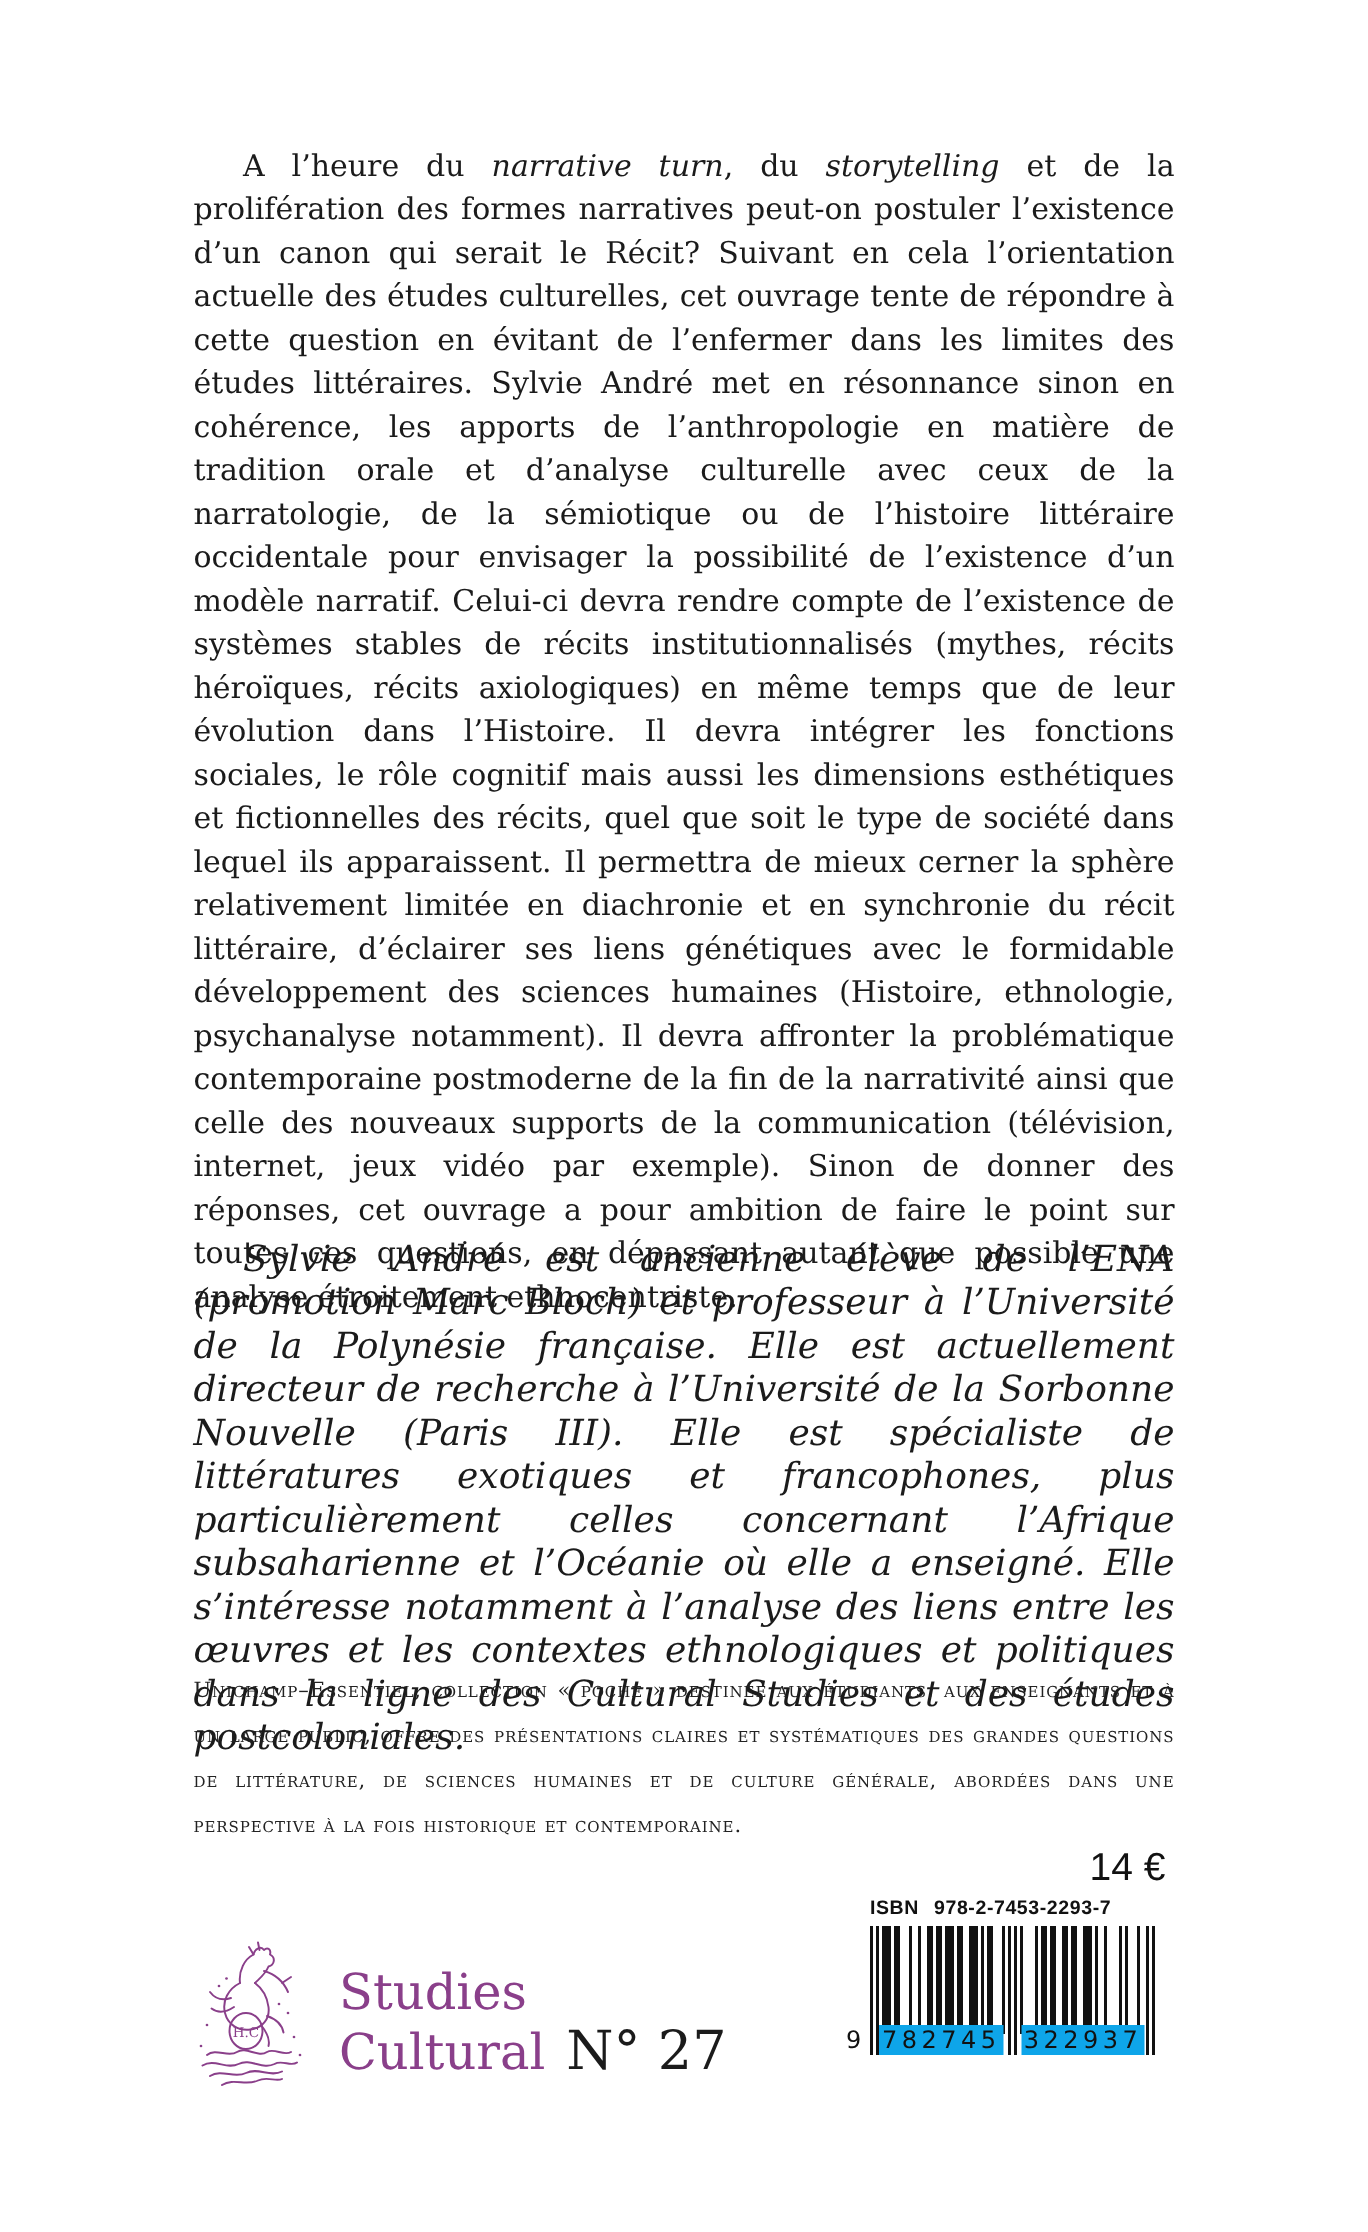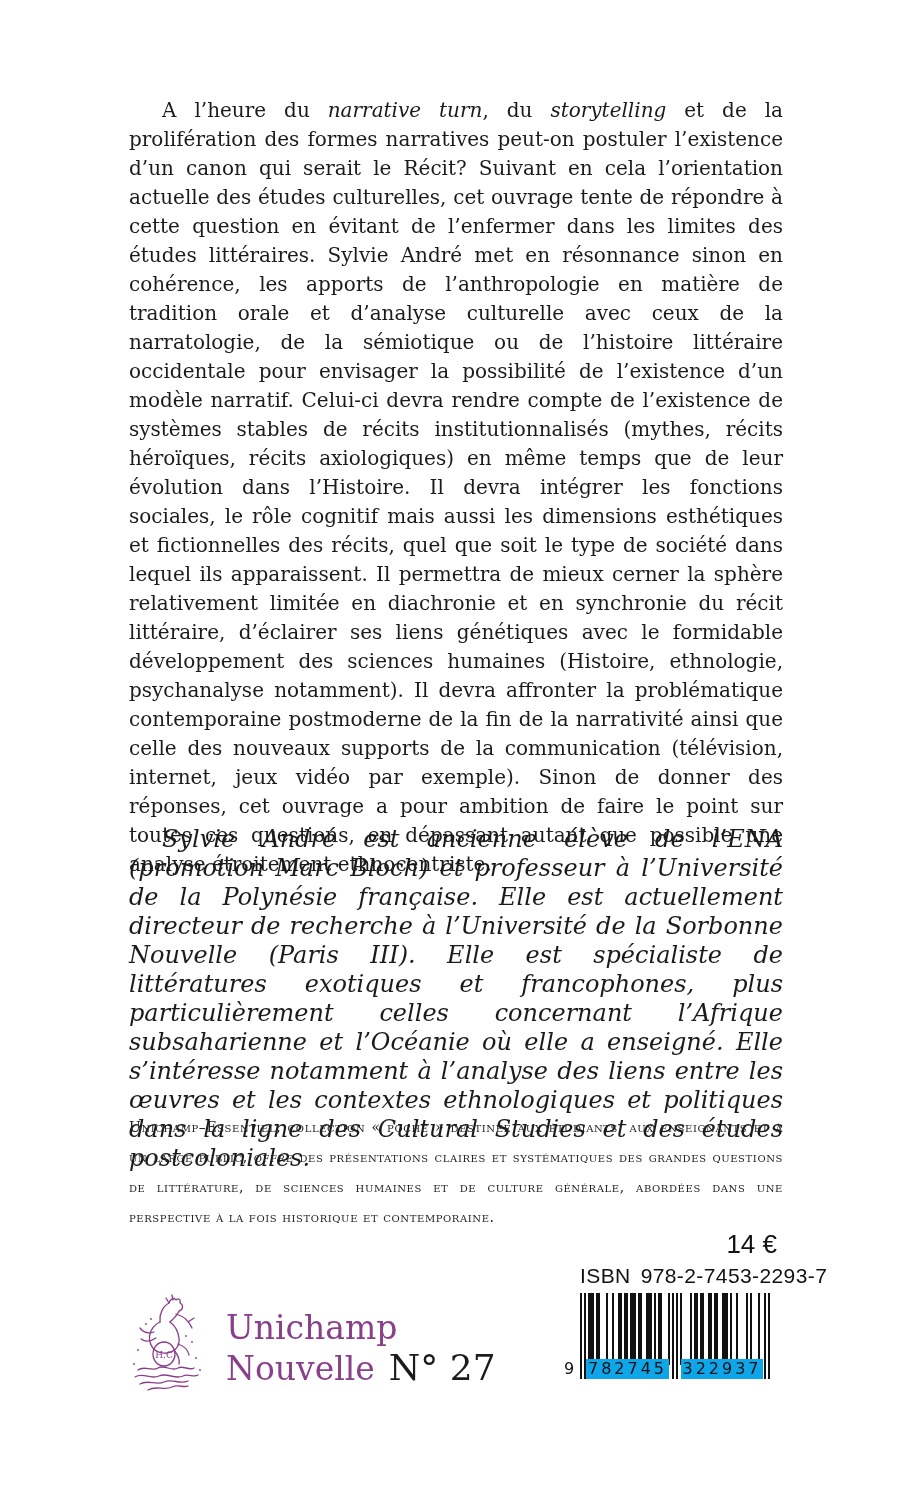--- a/index.html
+++ b/index.html
@@ -37,21 +37,21 @@
     position:absolute;left:560px;top:1229px;width:217px;
     text-align:right;
     font-family:"Liberation Sans", sans-serif;
     font-size:26px;color:#111111;
   }
   .isbn-block{
     position:absolute;left:580px;top:1264px;width:210px;
     font-family:"Liberation Sans", sans-serif;
     color:#111111;
   }
-  .isbn-line{font-size:21px;letter-spacing:0.4px;white-space:nowrap;}
+  .isbn-line{font-size:13px;letter-spacing:0.4px;white-space:nowrap;font-weight:bold;}
   .isbn-line .isbn-label{margin-right:10px;}
   .barcode{
     position:relative;
     margin-top:5px;
     width:190px;height:86px;
     font-size:0; 
   }
   .bc-bar{display:inline-block;width:2px;vertical-align:top;}
   .bc-on{background:#111111;}
   .bc-off{background:transparent;}
@@ -136,20 +136,20 @@
         <circle cx="60" cy="44" r="0.9"></circle>
           <circle cx="66" cy="50" r="0.9"></circle>
         <circle cx="12" cy="58" r="0.9"></circle>
           <circle cx="70" cy="66" r="0.9"></circle>
         <circle cx="8" cy="72" r="0.9"></circle>
           <circle cx="74" cy="78" r="0.9"></circle>
       </g>
       <text x="38" y="66" text-anchor="middle" font-size="9" fill="#8a3f8a" font-family="DejaVu Serif, serif">H.C</text>
     </svg>
     <div class="series">
-      <div class="series-line">Unichamp</div>
+      <div class="series-line">Studies</div>
       <div class="series-line">
-        <span>Nouvelle</span><span class="issue">N° 27</span>
+        <span>Cultural</span><span class="issue">N° 27</span>
       </div>
     </div>
   </div>
 
 </div>
 
 </body></html>

